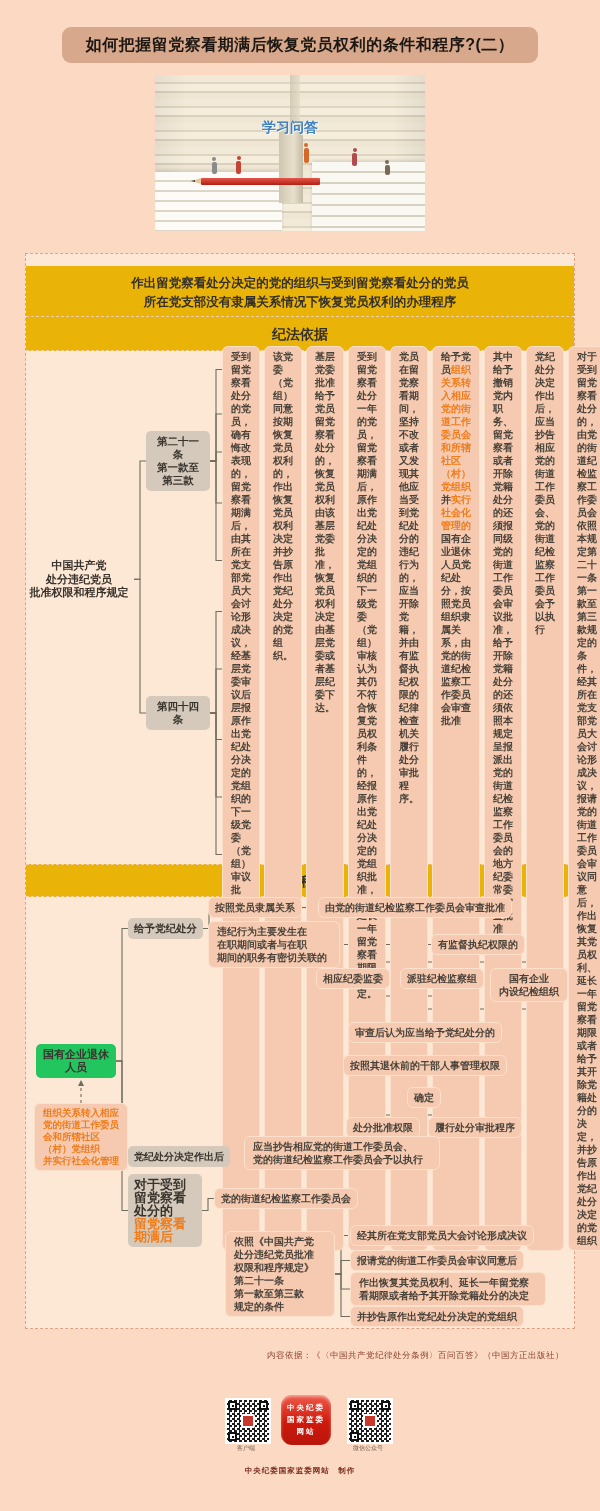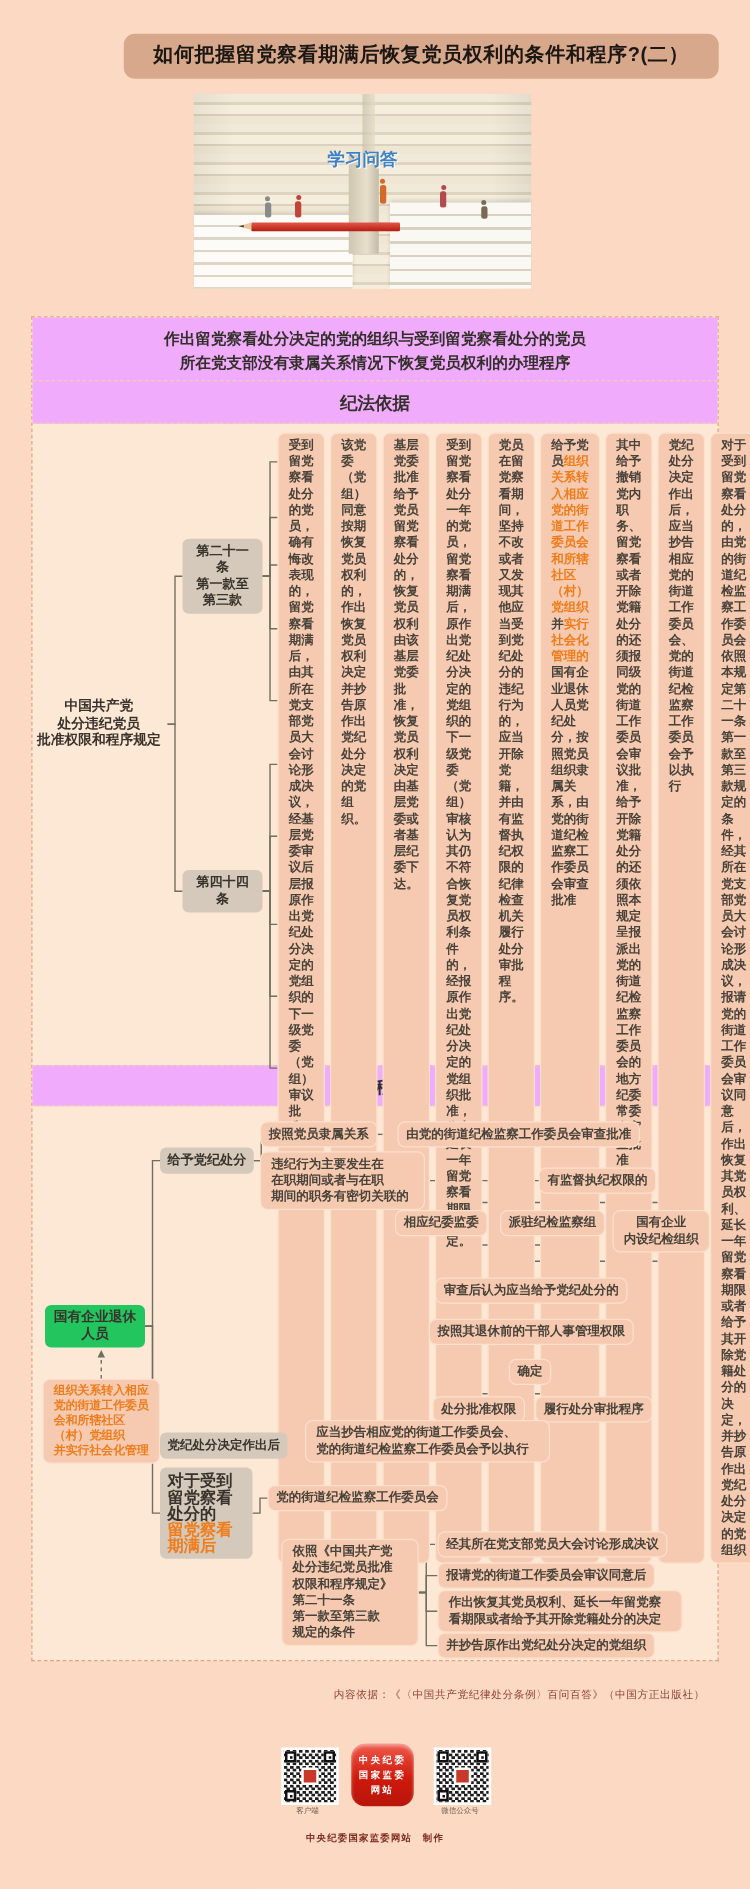--- a/index.html
+++ b/index.html
@@ -7,21 +7,21 @@
     width:600px;height:1511px;position:relative;
     background:#fbd9c2;
     font-family:"Liberation Sans","DejaVu Sans",sans-serif;
     overflow:hidden;
   }
   
   .title-bar{
     position:absolute;left:62px;top:27px;width:476px;height:36px;
     background:#d7a88b;border-radius:9px;z-index:2;
     font-size:16px;font-weight:bold;color:#1c1712;
-    text-align:center;line-height:36px;letter-spacing:.5px;margin-left:37px;
+    text-align:center;line-height:36px;letter-spacing:.5px;
   }
   
   .hero{
     position:absolute;left:155px;top:75px;width:270px;height:156px;overflow:hidden;z-index:2;
     background:
       linear-gradient(90deg, rgba(0,0,0,.05), rgba(0,0,0,0) 12%, rgba(0,0,0,0) 88%, rgba(0,0,0,.06)),
       repeating-linear-gradient(180deg,#f1ead9 0 7px,#ded4bf 7px 9px,#f5eedd 9px 16px,#d9d0bd 16px 18px,#efe6d3 18px 24px);
   }
   .hero-seam{position:absolute;left:50%;top:0;width:10px;height:68%;background:linear-gradient(90deg,#c9bfa9,#e4dbc6);opacity:.7;}
   .hero-t1{position:absolute;left:0;right:0;top:18px;text-align:center;font-size:14.5px;font-weight:bold;color:#ef7b1b;text-shadow:1px 1px 0 rgba(255,255,255,.85);}
@@ -33,21 +33,21 @@
     background:repeating-linear-gradient(180deg,#faf8f3 0 9px,#d8d0c0 9px 11px);
     box-shadow:0 -2px 3px rgba(0,0,0,.12);}
   .book-mid{position:absolute;left:46%;bottom:18%;width:9%;height:52%;background:linear-gradient(90deg,#cfc6b0,#e8e0cc 60%,#c4bba6);}
   .pencil{position:absolute;left:17%;top:66%;width:44%;height:7px;background:linear-gradient(180deg,#e4564a,#b51e12);border-radius:1px;}
   .pencil:before{content:"";position:absolute;left:-10px;top:0;border-top:3.5px solid transparent;border-bottom:3.5px solid transparent;border-right:10px solid #e7c79c;}
   .pencil:after{content:"";position:absolute;left:-10px;top:2px;border-top:1.5px solid transparent;border-bottom:1.5px solid transparent;border-right:4px solid #4a3a2c;}
   .fig{position:absolute;width:5px;border-radius:2px;}
   .fig:before{content:"";position:absolute;left:.5px;top:-5px;width:4px;height:4px;border-radius:50%;background:inherit;}
   
   .panel{position:absolute;left:25px;top:253px;width:548px;height:1074px;background:#fde7d5;border:1px dashed #e2a182;z-index:0;}
-  .band{position:absolute;left:26px;width:548px;background:#f0abfc;z-index:1;text-align:center;color:#33302a;}
+  .band{position:absolute;left:26px;width:548px;background:#eab308;z-index:1;text-align:center;color:#33302a;margin-top:12px;}
   .band-intro{top:254px;height:50px;font-size:12.5px;font-weight:bold;line-height:19px;padding-top:8px;box-sizing:border-box;}
   .band-sub{font-size:14px;font-weight:bold;}
   .band-jifa{top:304px;height:35px;line-height:35px;border-top:1px dashed #f1cdb2;border-bottom:1px dashed #f1cdb2;box-sizing:border-box;}
   .band-banli{top:852px;height:33px;line-height:33px;border-top:1px dashed #f1cdb2;border-bottom:1px dashed #f1cdb2;box-sizing:border-box;}
   
   .leaf{background:#f5cab0;border:1px solid #fbe0cc;border-radius:6px;padding:3px 8px;
     font-size:10px;line-height:13px;font-weight:bold;color:#49423a;white-space:pre-line;z-index:2;box-sizing:border-box;}
   .abs{position:absolute;}
   .nw{white-space:nowrap;padding:3px 6px;}
   .node{position:absolute;background:#d5c9bb;border-radius:5px;padding:4px 6px;

